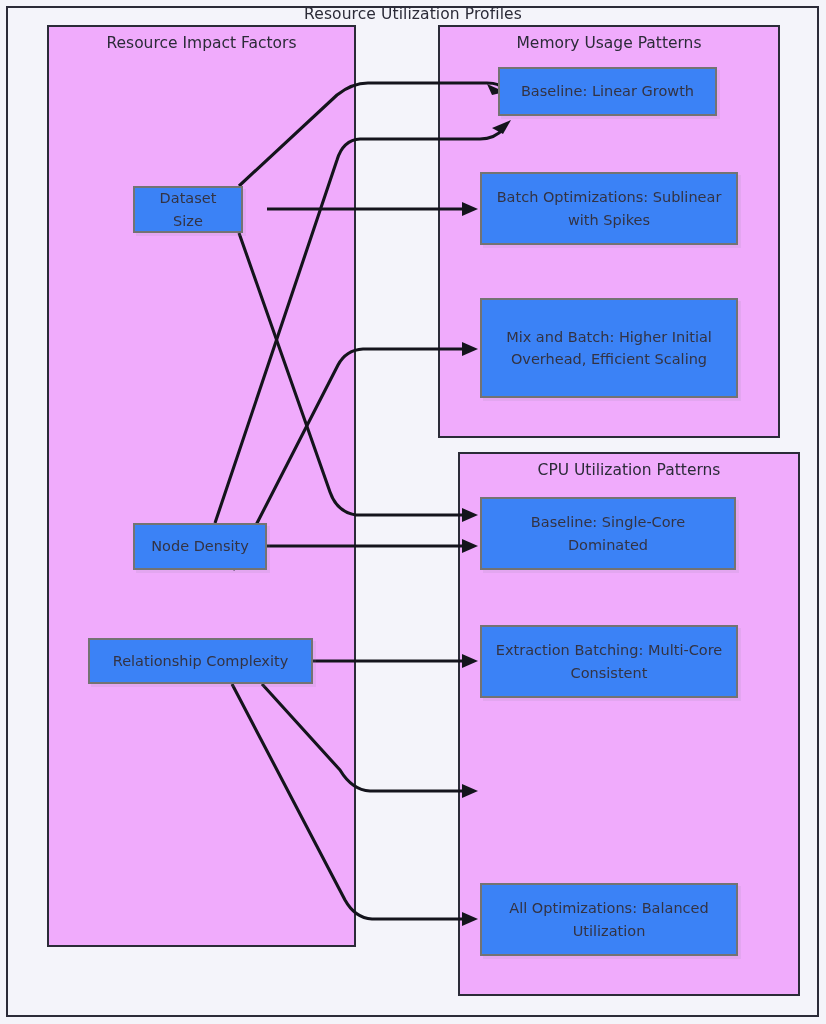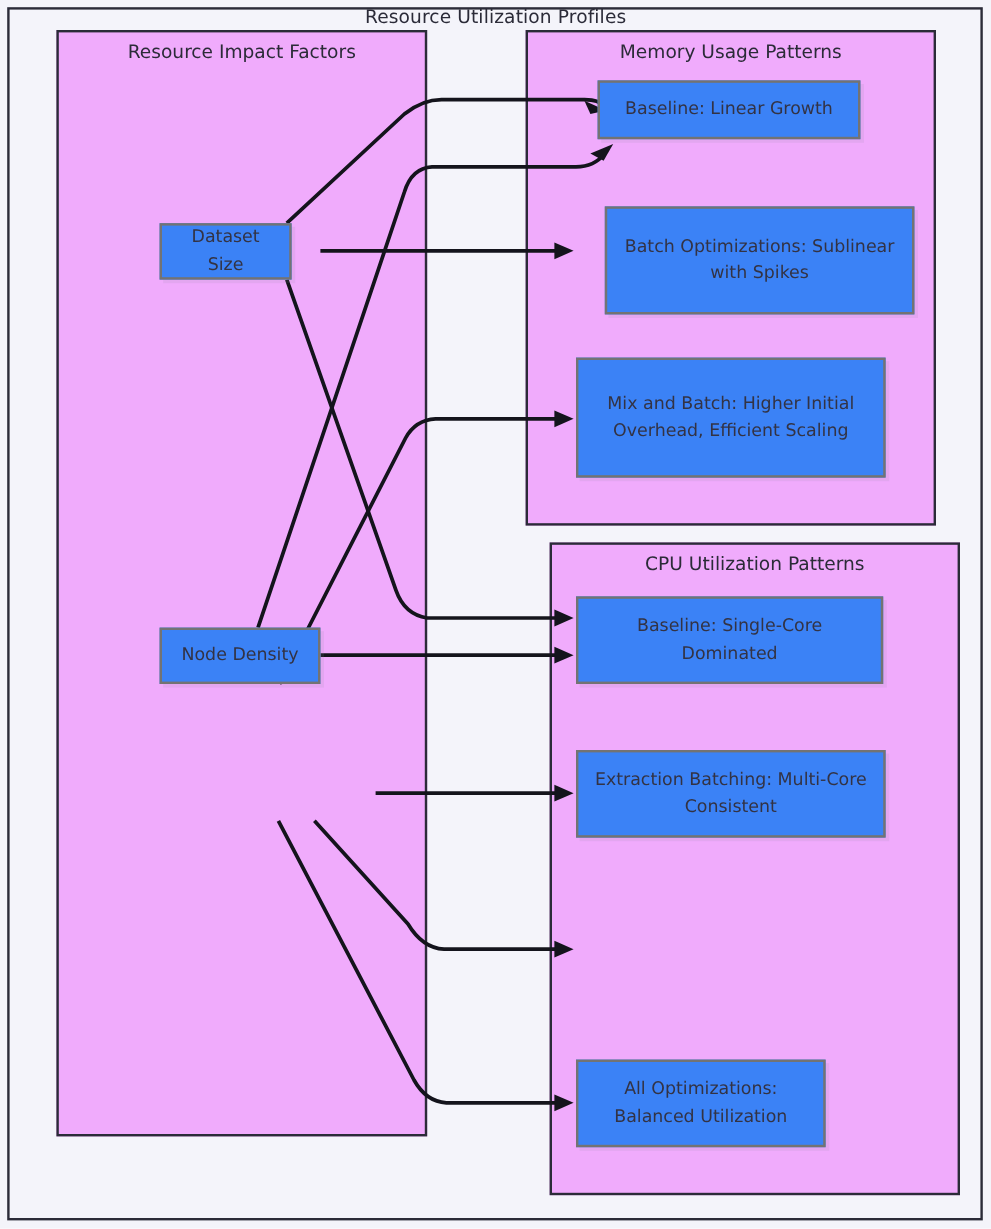--- a/index.html
+++ b/index.html
@@ -151,22 +151,23 @@
     </g>
 
     <g>
       <path d="M 232,684 L 345,900 Q 355,918 372,919 L 467,919"></path>
       <polygon points="478,919 462,912 462,926"></polygon>
     </g>
   </svg>
 
   <div class="node" style="left:133px; top:186px; width:110px; height:47px;">Dataset Size</div>
   <div class="node" style="left:133px; top:523px; width:134px; height:47px;">Node Density</div>
+  <div class="node" style="left:88px; top:638px; width:225px; height:46px;">Relationship Complexity</div>
 
   <div class="node" style="left:498px; top:67px; width:219px; height:49px;">Baseline: Linear Growth</div>
-  <div class="node" style="left:480px; top:172px; width:258px; height:90px;margin-left:24px;">Batch Optimizations: Sublinear with Spikes</div>
+  <div class="node" style="left:480px; top:172px; width:258px; height:73px;">Batch Optimizations: Sublinear with Spikes</div>
   <div class="node" style="left:480px; top:298px; width:258px; height:100px;">Mix and Batch: Higher Initial Overhead, Efficient Scaling</div>
 
   <div class="node" style="left:480px; top:497px; width:256px; height:73px;">Baseline: Single-Core Dominated</div>
   <div class="node" style="left:480px; top:625px; width:258px; height:73px;">Extraction Batching: Multi-Core Consistent</div>
-  <div class="node" style="left:480px; top:883px; width:208px; height:73px;">All Optimizations: Balanced Utilization</div>
+  <div class="node" style="left:480px; top:883px; width:258px; height:73px;">All Optimizations: Balanced Utilization</div>
 
 </div>
 
 </body></html>

